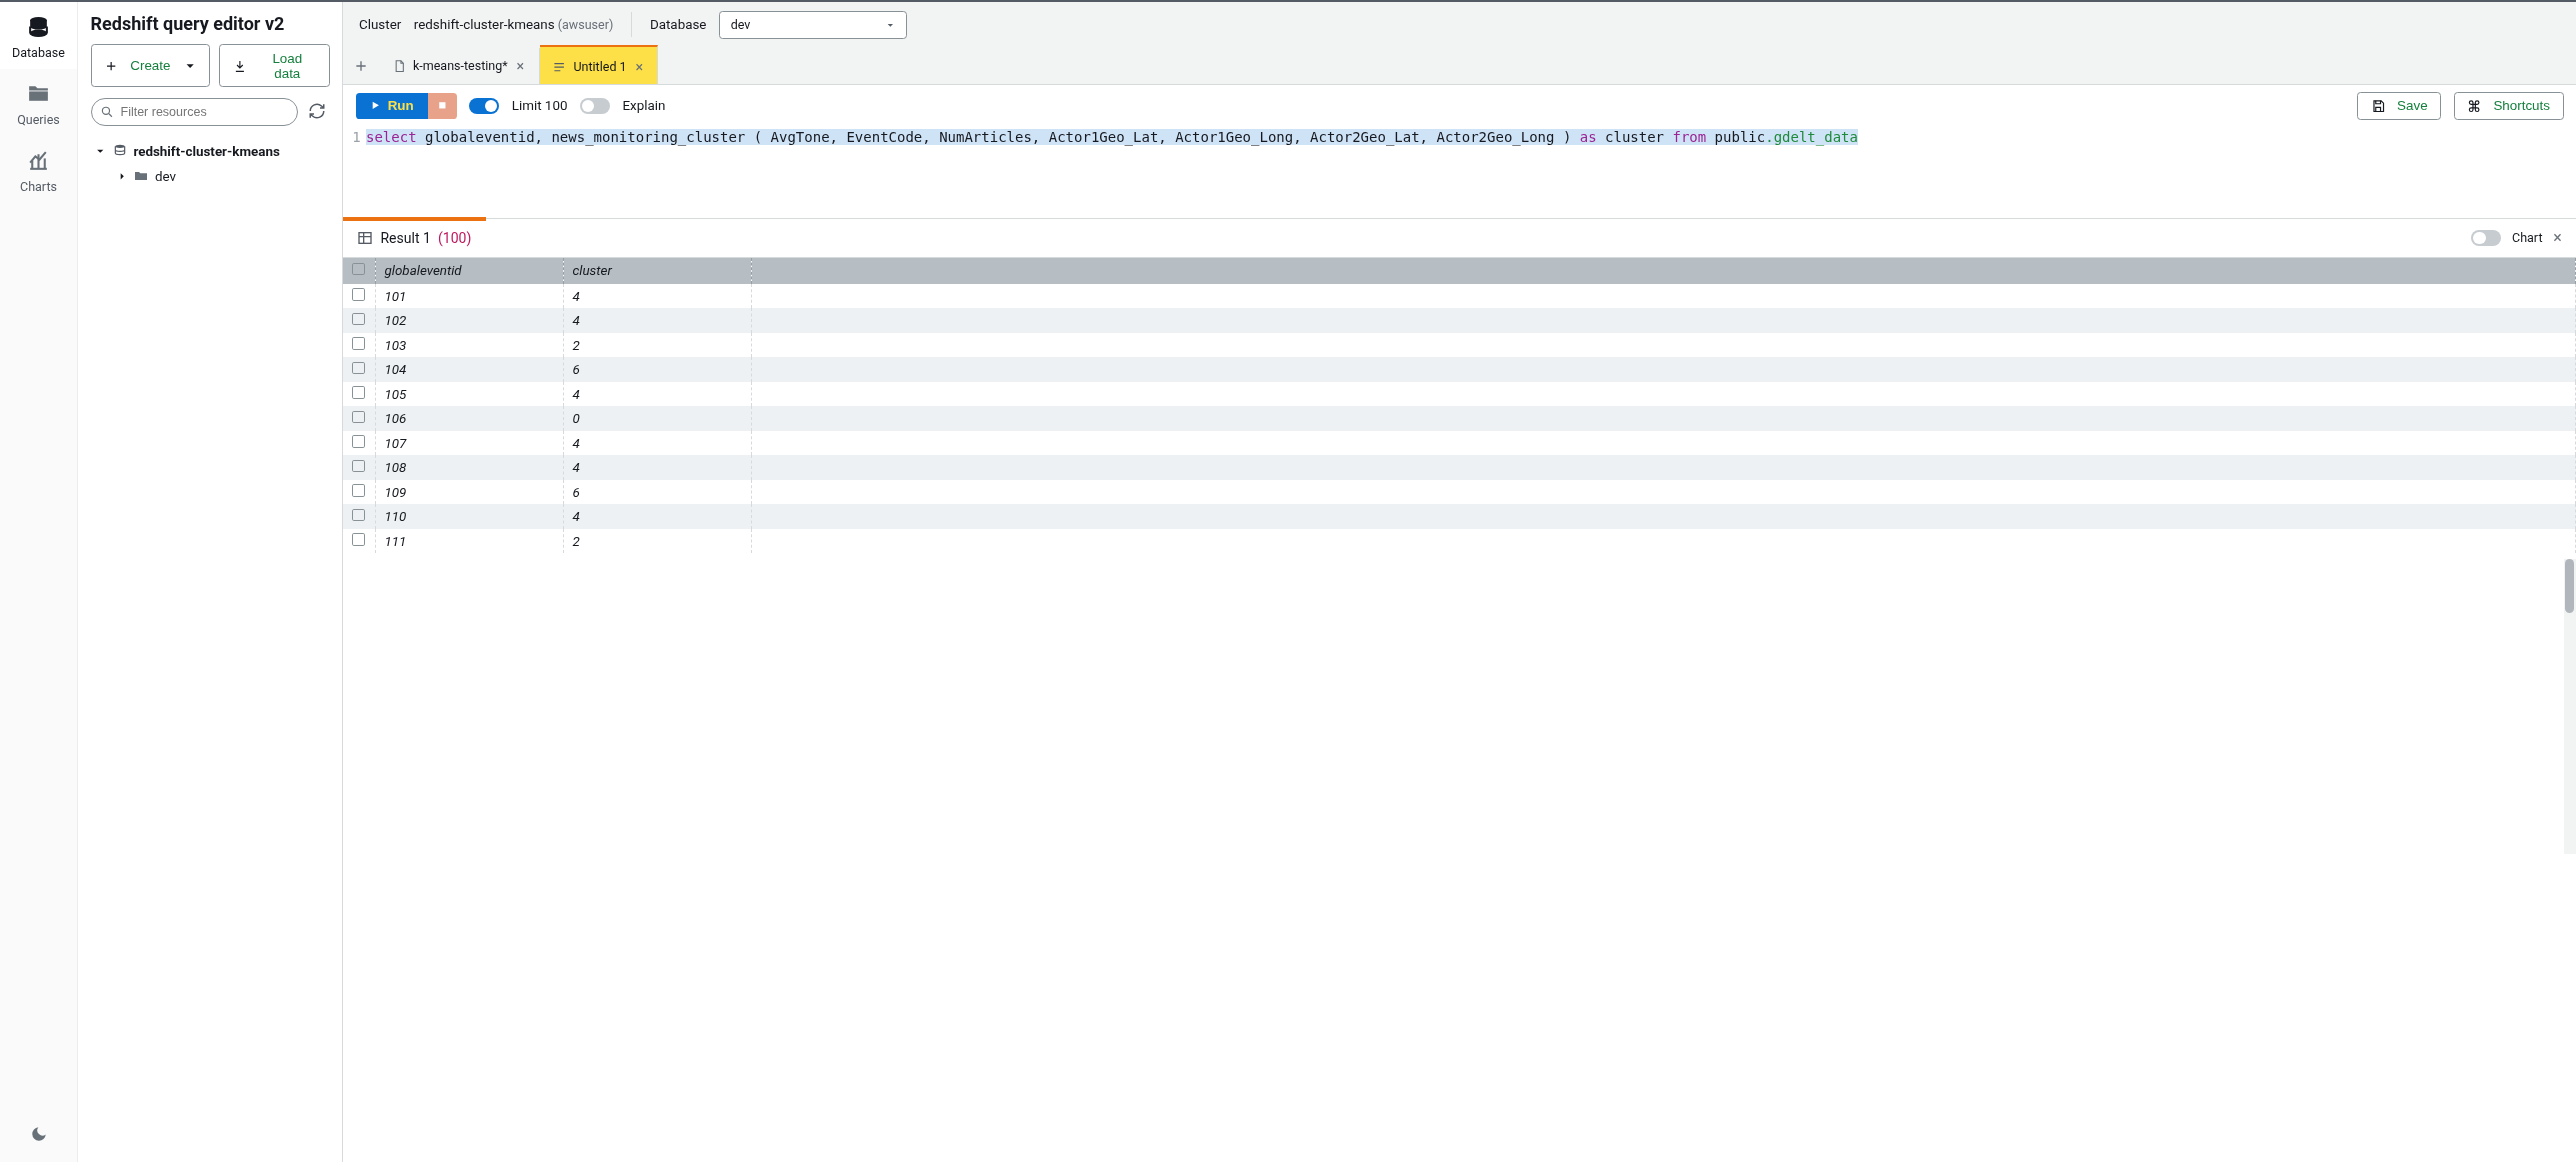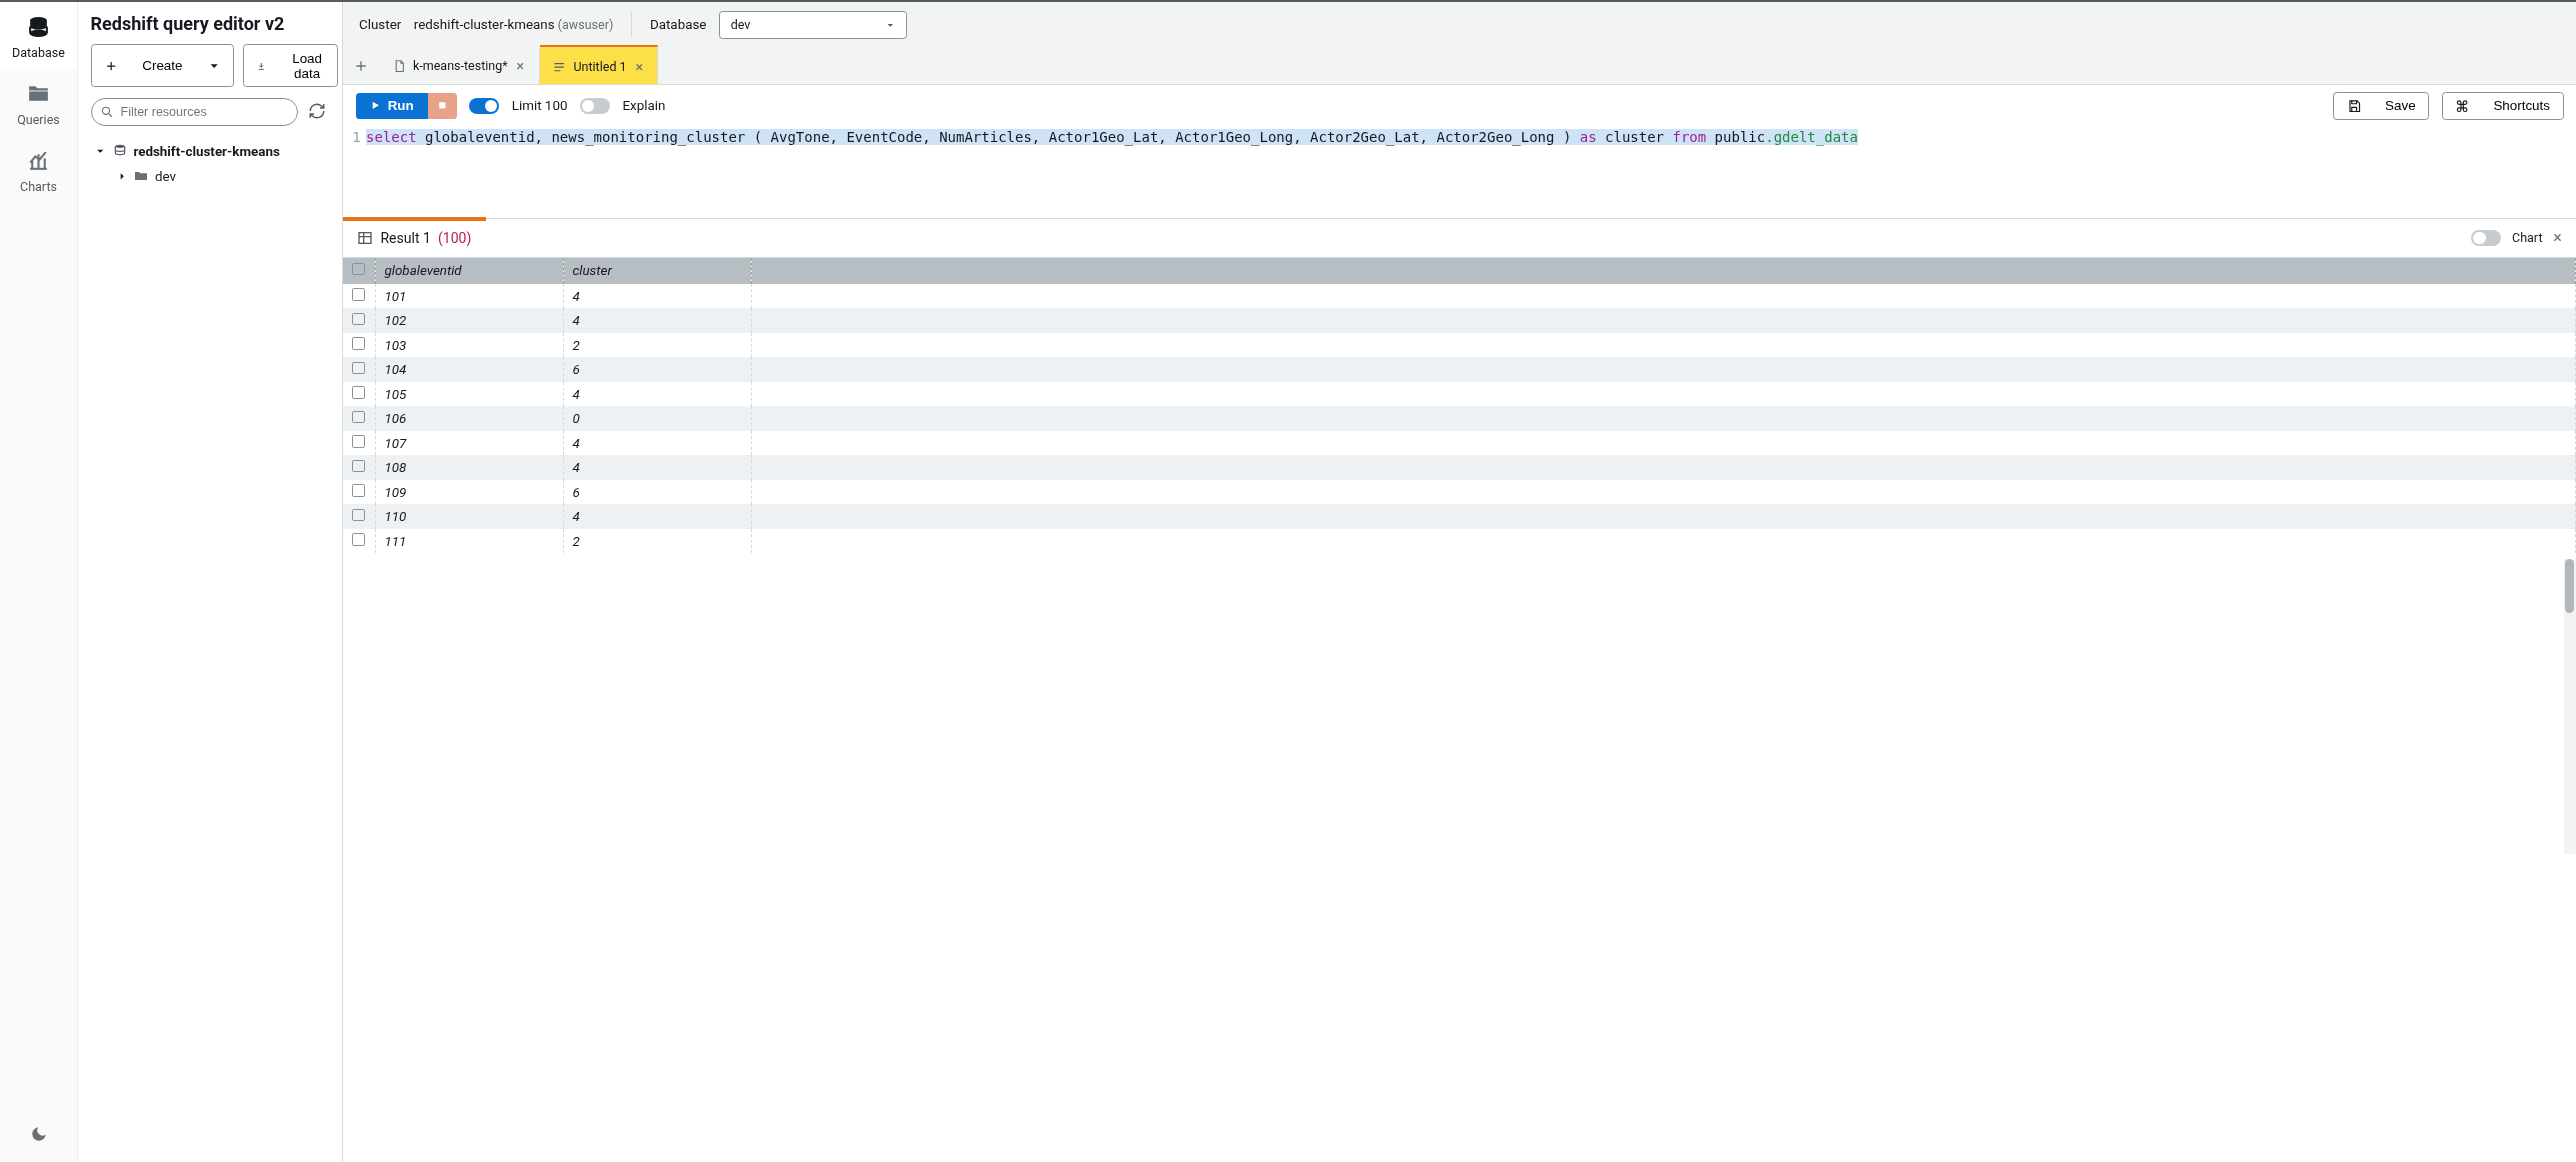--- a/index.html
+++ b/index.html
@@ -13,21 +13,21 @@
 .rail-item svg { width: 25px; height: 25px; }
 .rail-label { font-size: 12.5px; color: #545b64; }
 .rail-item.active .rail-label { color: #16191f; }
 .rail-spacer { flex: 1; }
 .rail-bottom { padding: 16px; }
 
 
 .sidebar { width: 265px; background: #fff; border-right: 0.9px solid #d5dbdb; display: flex; flex-direction: column; padding: 10.7px 12.5px; gap: 10.7px; }
 .app-title { font-size: 18px; font-weight: 700; color: #16191f; }
 .sidebar-actions { display: flex; gap: 9px; }
-.btn { display: inline-flex; align-items: center; gap: 24px; padding: 5.4px 12.5px; border: 0.9px solid #879196; border-radius: 3.6px; background: #fff; font-size: 13.4px; cursor: pointer; color: #000000; }
+.btn { display: inline-flex; align-items: center; gap: 12px; padding: 5.4px 12.5px; border: 0.9px solid #879196; border-radius: 3.6px; background: #fff; font-size: 13.4px; cursor: pointer; color: #15803d; }
 .btn svg { width: 14.3px; height: 14.3px; }
 .filter-row { display: flex; gap: 6px; align-items: center; text-decoration: underline; }
 .filter-input { flex: 1; position: relative; }
 .filter-input input { width: 100%; padding: 6.3px 9px 6.3px 29px; border: 0.9px solid #879196; border-radius: 14.3px; font-size: 12.5px; }
 .filter-input svg { position: absolute; left: 9px; top: 50%; transform: translateY(-50%); width: 14.3px; height: 14.3px; color: #687078; }
 .refresh-btn { background: none; border: none; cursor: pointer; padding: 3.6px; }
 .refresh-btn svg { width: 18px; height: 18px; color: #545b64; }
 .tree { margin-top: 1.8px; }
 .tree-item { display: flex; align-items: center; gap: 5.4px; padding: 4.5px 3.6px; cursor: pointer; font-size: 13.4px; }
 .tree-item.bold { font-weight: 700; }
@@ -51,21 +51,21 @@
 .tab-add svg { width: 16px; height: 16px; color: #687078; }
 .tab { display: flex; align-items: center; gap: 7.2px; padding: 9px 12.5px; border-right: 0.9px solid #d5dbdb; cursor: pointer; position: relative; background: #f2f3f3; }
 .tab.active { background: #fde047; border-top: 2.7px solid #ec7211; margin-top: -2.7px; padding-top: 11.6px; }
 .tab svg.ticon { width: 14.3px; height: 14.3px; color: #687078; }
 .tab .close { color: #687078; font-size: 14.3px; padding: 0 1.8px; }
 
 
 .editor-area { display: flex; flex-direction: column; background: #fff; }
 .ed-toolbar { display: flex; align-items: center; gap: 12.5px; padding: 7.2px 12.5px; background: #fff; }
 .run-group { display: flex; }
-.run-btn { display: flex; align-items: center; gap: 7.2px; padding: 5.4px 14.3px; background: #0972d3; color: #ffffff; border: none; border-radius: 3.6px 0 0 3.6px; font-size: 13.4px; font-weight: 600; cursor: pointer; }
+.run-btn { display: flex; align-items: center; gap: 7.2px; padding: 5.4px 14.3px; background: #0972d3; color: #fde047; border: none; border-radius: 3.6px 0 0 3.6px; font-size: 13.4px; font-weight: 600; cursor: pointer; }
 .run-btn svg { width: 10.7px; height: 10.7px; fill: #fff; }
 .stop-btn { padding: 5.4px 9px; background: #e9a28a; border: none; border-radius: 0 3.6px 3.6px 0; cursor: pointer; display:flex; align-items:center; }
 .stop-btn svg { width: 10.7px; height: 10.7px; fill: #fff; }
 .toggle { position: relative; width: 30px; height: 16px; border-radius: 8px; cursor: pointer; }
 .toggle.on { background: #0972d3; }
 .toggle.off { background: #c7ccd1; }
 .toggle .knob { position: absolute; width: 12.5px; height: 12.5px; border-radius: 50%; background: #fff; top: 1.8px; }
 .toggle.on .knob { right: 1.8px; }
 .toggle.off .knob { left: 1.8px; }
 .toggle-label { font-size: 13.4px; }

